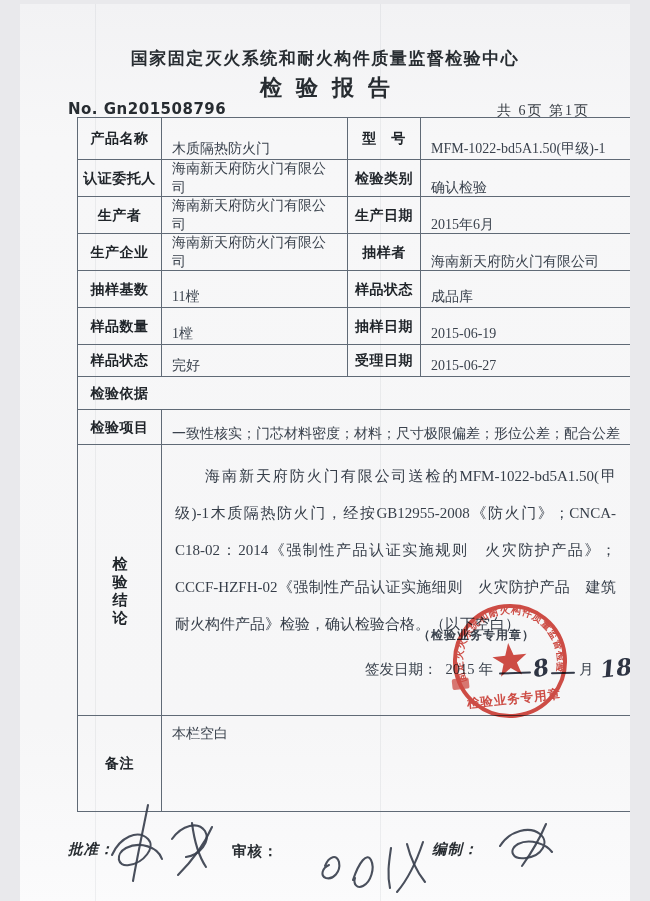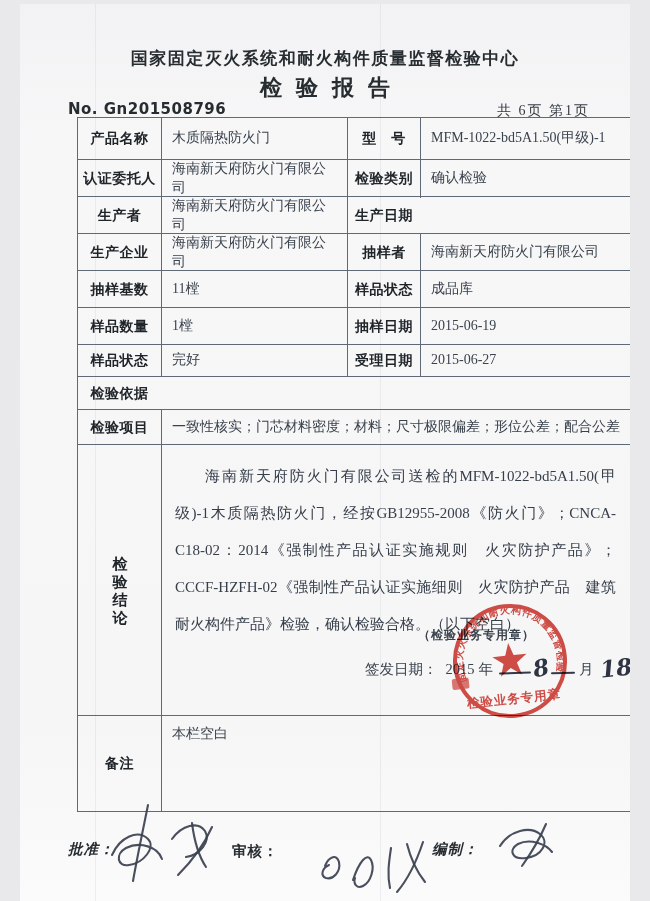--- a/index.html
+++ b/index.html
@@ -17,21 +17,21 @@
   
   .doc-table{position:absolute;left:57px;top:113px;width:553px;border:1px solid #606a76;}
   .t-row{display:grid;grid-template-columns:83px 186px 73px 1fr;}
   .t-row.span2{grid-template-columns:83px 1fr;}
   .t-row + .t-row{border-top:1px solid #606a76;}
   .h41{height:41px}.h36{height:36px}.h31{height:31px}.h32{height:32px}
   .h34{height:34px}.h270{height:270px}.h95{height:95px}
   .c{display:flex;align-items:center;min-width:0;}
   .c + .c{border-left:1px solid #606a76;}
   .cl{justify-content:center;font:700 14px/1.2 "DejaVu Sans",sans-serif;color:#20252a;letter-spacing:.5px;}
-  .cv{padding:0 8px 0 10px;font:14px/1.35 "Liberation Serif",serif;color:#3a424d;}
+  .cv{padding:0 8px 0 10px;font:14px/1.35 "Liberation Serif",serif;color:#3a424d;align-items:flex-end;}
   .cv.top{align-items:flex-start;padding-top:9px;}
   .concl-cell{position:relative;display:block;padding:0;}
   .concl-text{margin:0;padding:13px 15px 0 13px;font-size:15px;line-height:37px;
               text-indent:2em;text-align:justify;color:#363e49;}
   .vlabel{writing-mode:vertical-lr;text-orientation:upright;letter-spacing:18px;
           font:700 15px "DejaVu Sans",sans-serif;color:#20252a;}
   .stamp-note{position:absolute;left:256px;top:182px;font-size:12px;letter-spacing:1px;color:#3a424d;font-weight:bold;}
   .date-line{position:absolute;left:203px;top:207px;display:flex;align-items:baseline;
              font-size:14.5px;color:#3a424d;white-space:nowrap;}
   .date-line .gap8{margin-left:8px}.date-line .gap4{margin-left:4px}.date-line .gap10{margin-left:10px}
@@ -105,20 +105,23 @@
     <div class="t-row h36">
       <div class="c cl">
           <span>生产者</span>
         </div>
       <div class="c cv">
           <span>海南新天府防火门有限公司</span>
         </div>
       <div class="c cl">
           <span>生产日期</span>
         </div>
+      <div class="c cv">
+          <span>2015年6月</span>
+        </div>
     </div>
 
     <div class="t-row h36">
       <div class="c cl">
           <span>生产企业</span>
         </div>
       <div class="c cv">
           <span>海南新天府防火门有限公司</span>
         </div>
       <div class="c cl">

